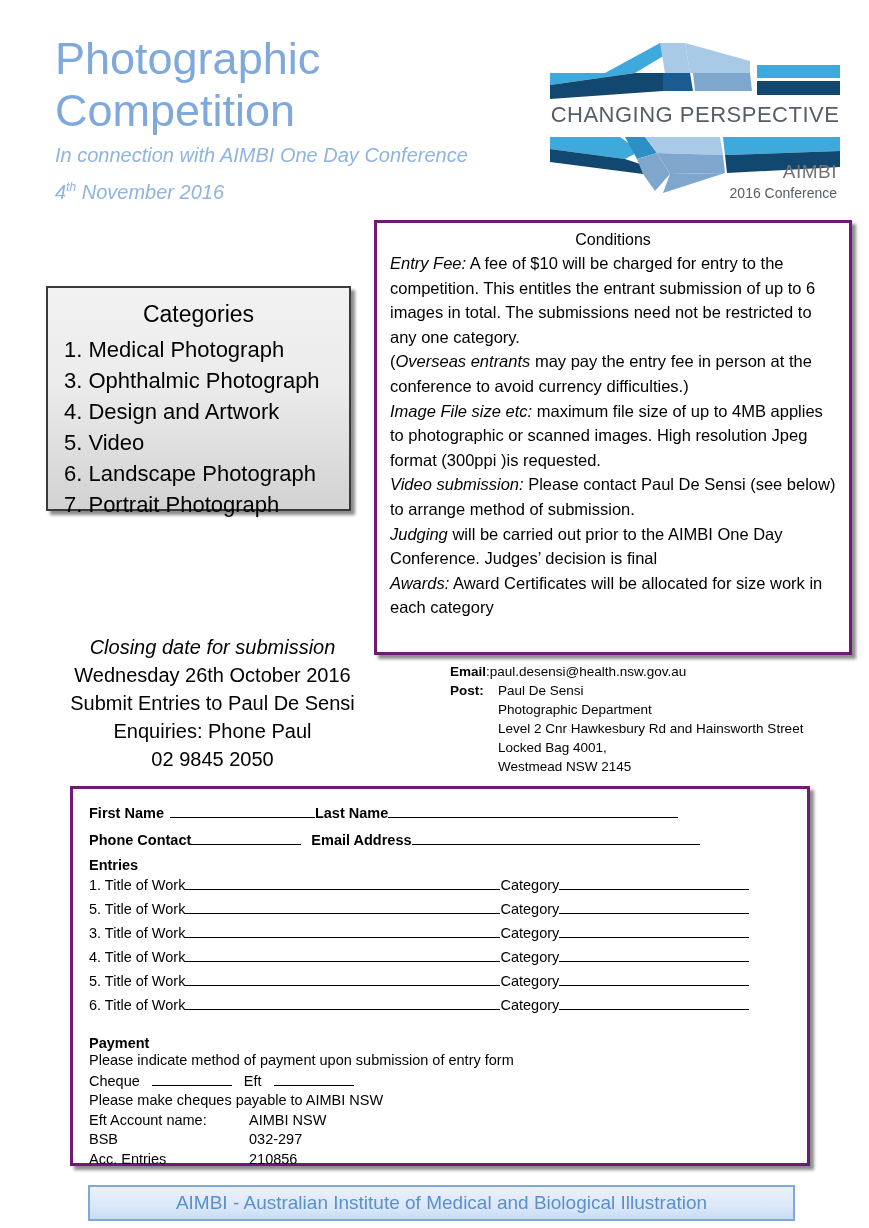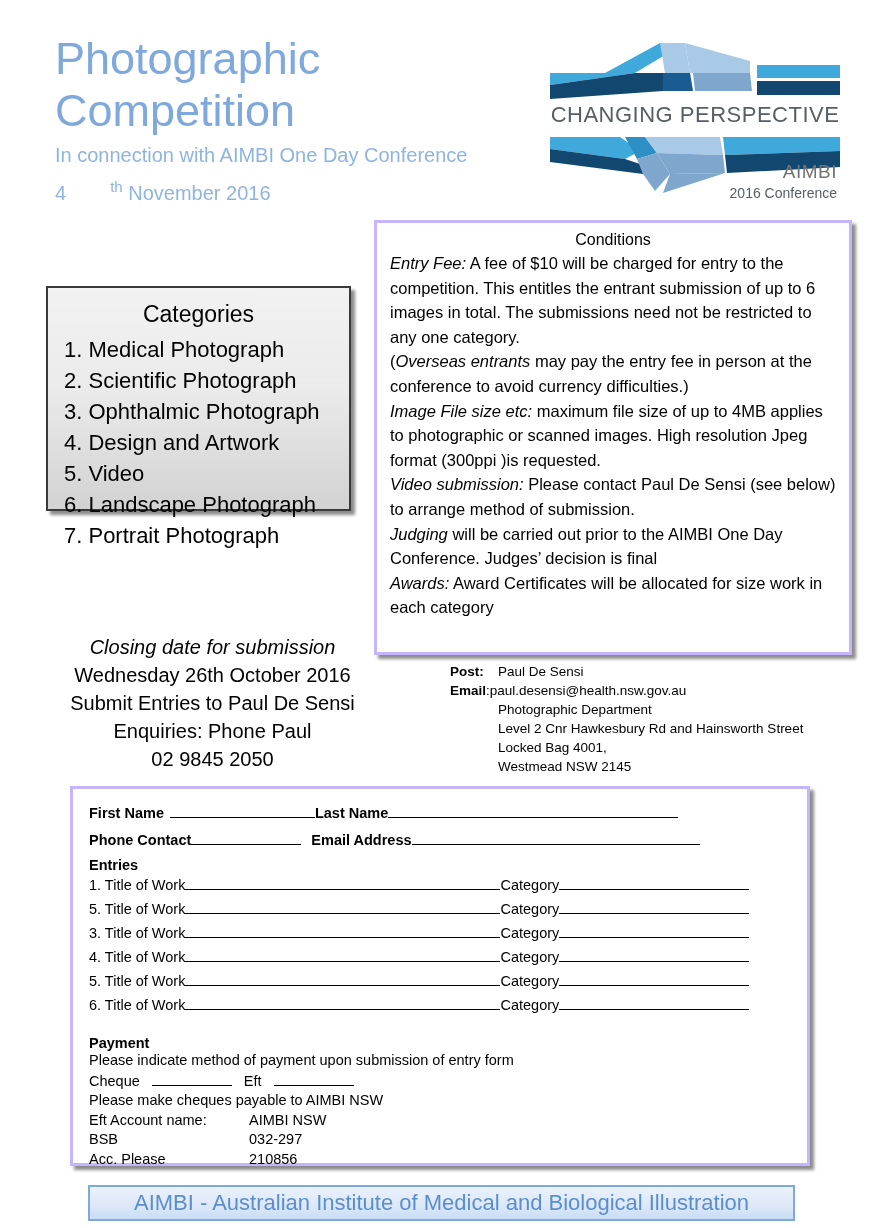--- a/index.html
+++ b/index.html
@@ -25,40 +25,41 @@
     line-height: 52px;
     color: #7FA9DC;
     font-weight: 400;
     letter-spacing: 0px;
   }
   .poster-sub {
     font-size: 20px;
     line-height: 28px;
     color: #8FB4DF;
     margin-top: 4px;
-  }
-  .poster-sub sup { font-size: 15px; vertical-align: super; margin-left: 44px; }
+    font-style: italic;
+  }
+  .poster-sub sup { font-size: 12px; vertical-align: super; }
 
   
   #logo { position: absolute; left: 545px; top: 33px; width: 300px; height: 175px; }
   #logo svg { display: block; }
   .logo-aimbi {
     position: absolute; right: 8px; top: 128px;
     font-size: 19px; color: #737373; letter-spacing: 0.5px;
   }
   .logo-conf {
     position: absolute; right: 8px; top: 152px;
     font-size: 14px; color: #555e66;
   }
 
   
   .framed {
     position: absolute;
     background: #fff;
-    border: 3px solid #c4b5fd;
+    border: 3px solid #701a75;
     box-shadow: 4px 4px 3px rgba(0,0,0,0.45);
     box-sizing: border-box;
   }
 
   
   #categories-box {
     left: 46px; top: 286px; width: 305px; height: 225px;
     background: linear-gradient(to bottom, #f2f2f2 0%, #ebebeb 45%, #d2d2d2 100%);
     border: 2px solid #3a3a3a;
   }
@@ -114,21 +115,21 @@
   .pay-table .k { display: inline-block; width: 160px; }
 
   
   #footer-banner {
     position: absolute; left: 88px; top: 1185px; width: 707px; height: 36px;
     background: linear-gradient(to bottom, #eaf1fb 0%, #dce8f8 60%, #c9ddf4 100%);
     border: 2px solid #7FA9DC;
     box-sizing: border-box;
     display: flex; align-items: center; justify-content: center;
   }
-  #footer-text { font-size: 22px; color: #5B8FCC; white-space: nowrap; }
+  #footer-text { font-size: 19px; color: #5B8FCC; white-space: nowrap; }
 </style>
 </head>
 <body>
 
 <div id="header">
 
   <div id="title-block">
     <div class="poster-title">Photographic</div>
     <div class="poster-title">Competition</div>
     <div class="poster-sub">In connection with AIMBI One Day Conference</div>
@@ -164,21 +165,20 @@
       <polygon points="125,141 180,140 118,160" fill="#7FA7CE"></polygon>
     </svg>
     <div class="logo-aimbi">AIMBI</div>
     <div class="logo-conf">2016 Conference</div>
   </div>
 </div>
 
 <div id="categories-box" class="framed">
   <div id="categories-title">Categories</div>
   <div class="cat-item">1. Medical Photograph</div>
-  <div class="cat-item">2. Scientific Photograph</div>
   <div class="cat-item">3. Ophthalmic Photograph</div>
   <div class="cat-item">4. Design and Artwork</div>
   <div class="cat-item">5. Video</div>
   <div class="cat-item">6. Landscape Photograph</div>
   <div class="cat-item">7. Portrait Photograph</div>
 </div>
 
 <div id="conditions-box" class="framed">
   <div id="conditions-title">Conditions</div>
   <div id="conditions-body">
@@ -194,26 +194,26 @@
 <div id="closing-block">
   <div id="closing-heading">Closing date for submission</div>
   <div class="closing-line">Wednesday 26th October 2016</div>
   <div class="closing-line">Submit Entries to Paul De Sensi</div>
   <div class="closing-line">Enquiries: Phone Paul</div>
   <div class="closing-line">02 9845 2050</div>
 </div>
 
 <div id="contact-block">
   <div class="contact-row">
+    <span class="contact-label tight">Email</span>
+    <span class="contact-val">:paul.desensi@health.nsw.gov.au</span>
+  </div>
+  <div class="contact-row">
     <span class="contact-label">Post:</span>
     <span class="contact-val">Paul De Sensi</span>
-  </div>
-  <div class="contact-row">
-    <span class="contact-label tight">Email</span>
-    <span class="contact-val">:paul.desensi@health.nsw.gov.au</span>
   </div>
   <div class="contact-indent">Photographic Department</div>
   <div class="contact-indent">Level 2 Cnr Hawkesbury Rd and Hainsworth Street</div>
   <div class="contact-indent">Locked Bag 4001,</div>
   <div class="contact-indent">Westmead NSW  2145</div>
 </div>
 
 <div id="form-box" class="framed">
   <div id="form-inner">
 
@@ -279,20 +279,20 @@
       <span class="fill" style="width:80px;margin-left:8px;"></span>
     </div>
     <div class="pay-line">Please make cheques payable to AIMBI NSW</div>
     <div class="pay-table">
       <span class="k">Eft  Account name:</span><span>AIMBI NSW</span>
     </div>
     <div class="pay-table">
       <span class="k">BSB</span><span>032-297</span>
     </div>
     <div class="pay-table">
-      <span class="k">Acc. Please</span><span>210856</span>
+      <span class="k">Acc. Entries</span><span>210856</span>
     </div>
   </div>
 </div>
 
 <div id="footer-banner">
   <span id="footer-text">AIMBI - Australian Institute of Medical and Biological Illustration</span>
 </div>
 
 </body></html>

